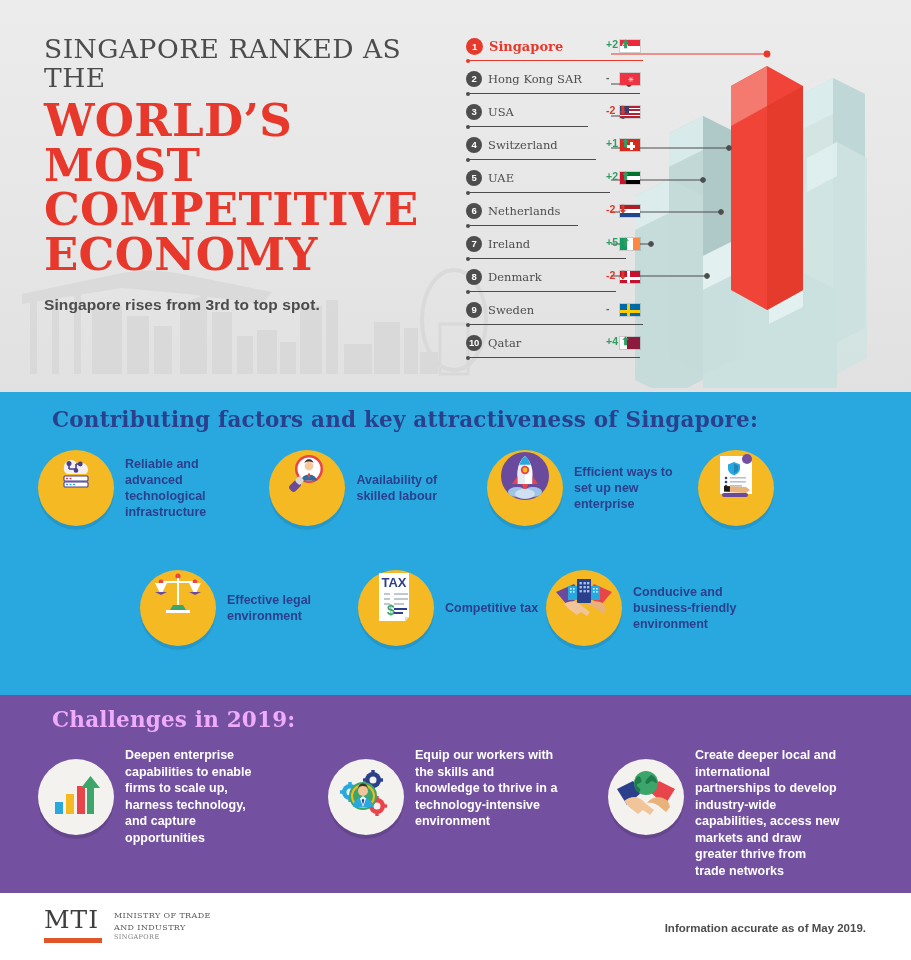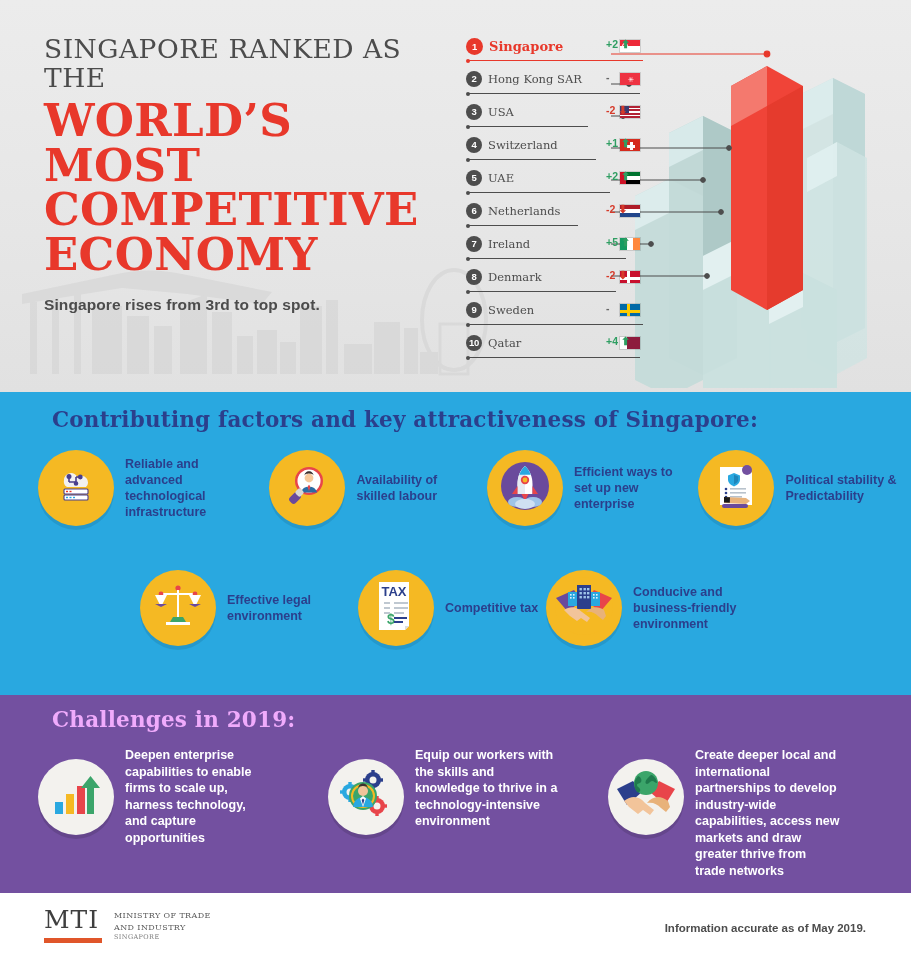--- a/index.html
+++ b/index.html
@@ -87,21 +87,21 @@
     position:absolute; left:52px; top:15px;
     font-family:"DejaVu Serif", serif; font-weight:bold; font-size:21.5px;
     color:#2b3f8c; letter-spacing:.2px;
   }
   .fgrid1 { position:absolute; left:38px; top:58px; width:865px; display:flex; }
   .fgrid2 { position:absolute; left:140px; top:178px; width:770px; display:flex; }
   .factor { display:flex; align-items:center; }
   .fcircle {
     width:76px; height:76px; border-radius:50%; background:#f5b923;
     box-shadow:0 4px 0 rgba(0,0,0,.09);
-    display:flex; align-items:center; justify-content:center;
+    display:flex; align-items:flex-start; justify-content:center;
     flex:0 0 76px;
   }
   .flabel {
     margin-left:11px; color:#2b3f8c; font-size:12.5px; font-weight:bold;
     line-height:1.3; max-width:112px;
   }
 
   
   .purple {
     position:absolute; left:0; top:695px; width:911px; height:198px;
@@ -455,21 +455,20 @@
                 <g fill="#b8c2cc">
                   <rect x="18" y="27" width="16" height="1.6"></rect>
                   <rect x="18" y="31" width="16" height="1.6"></rect>
                   <rect x="18" y="35" width="12" height="1.6"></rect>
                 </g>
                 <path d="M12 36l22 1 4 3-4 3-22-1z" fill="#e8b27a"></path>
                 <path d="M12 36l6 .3-.2 5.4-5.8-.3z" fill="#1a1a1a"></path>
                 <rect x="10" y="43" width="26" height="4" rx="2" fill="#6a4a9c"></rect>
               </svg></span>
           </div>
-          <div class="flabel">Political stability &amp; Predictability</div>
         </div>
       </div>
     <div class="fgrid2">
         <div class="factor" style="width: 218px;">
           <div class="fcircle">
             <span><svg width="50" height="48" viewBox="0 0 50 48">
                 <circle cx="25" cy="6" r="2.6" fill="#e8454a"></circle>
                 <rect x="24" y="8" width="2" height="32" fill="#fff"></rect>
                 <rect x="6" y="11" width="38" height="2" fill="#fff"></rect>
                 <circle cx="8" cy="12" r="2.4" fill="#e8454a"></circle>

